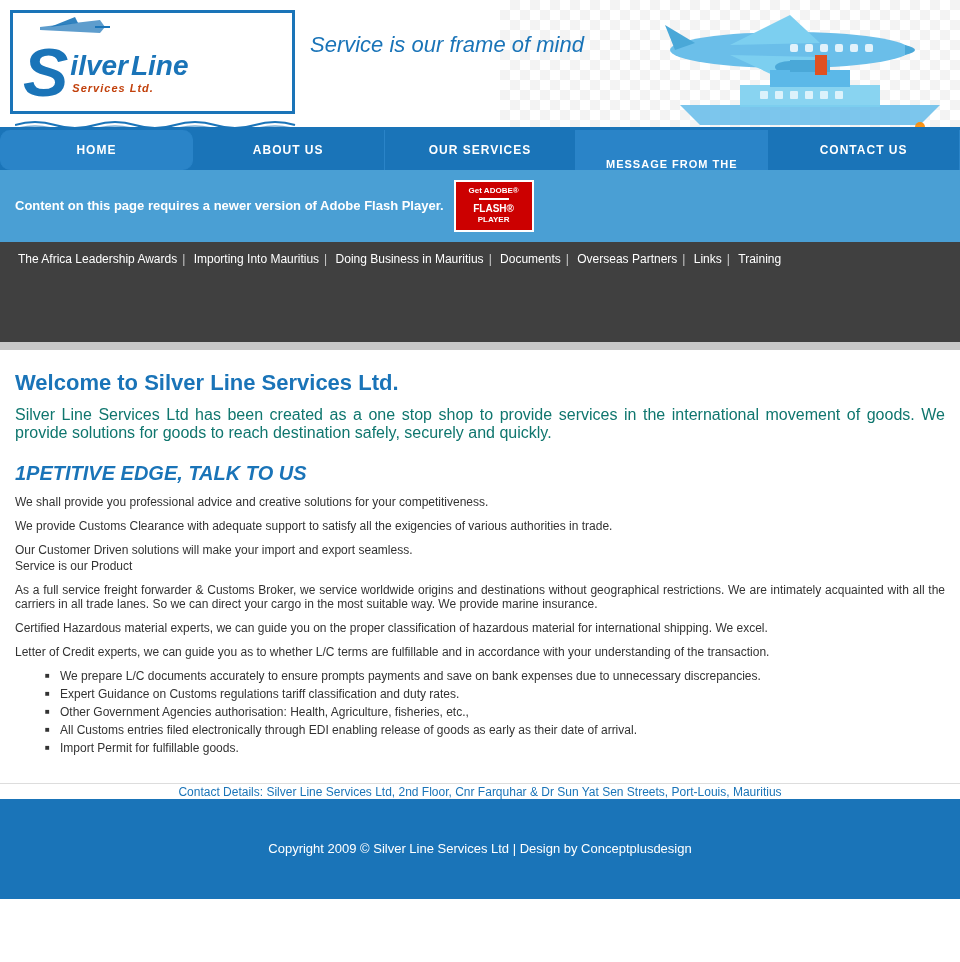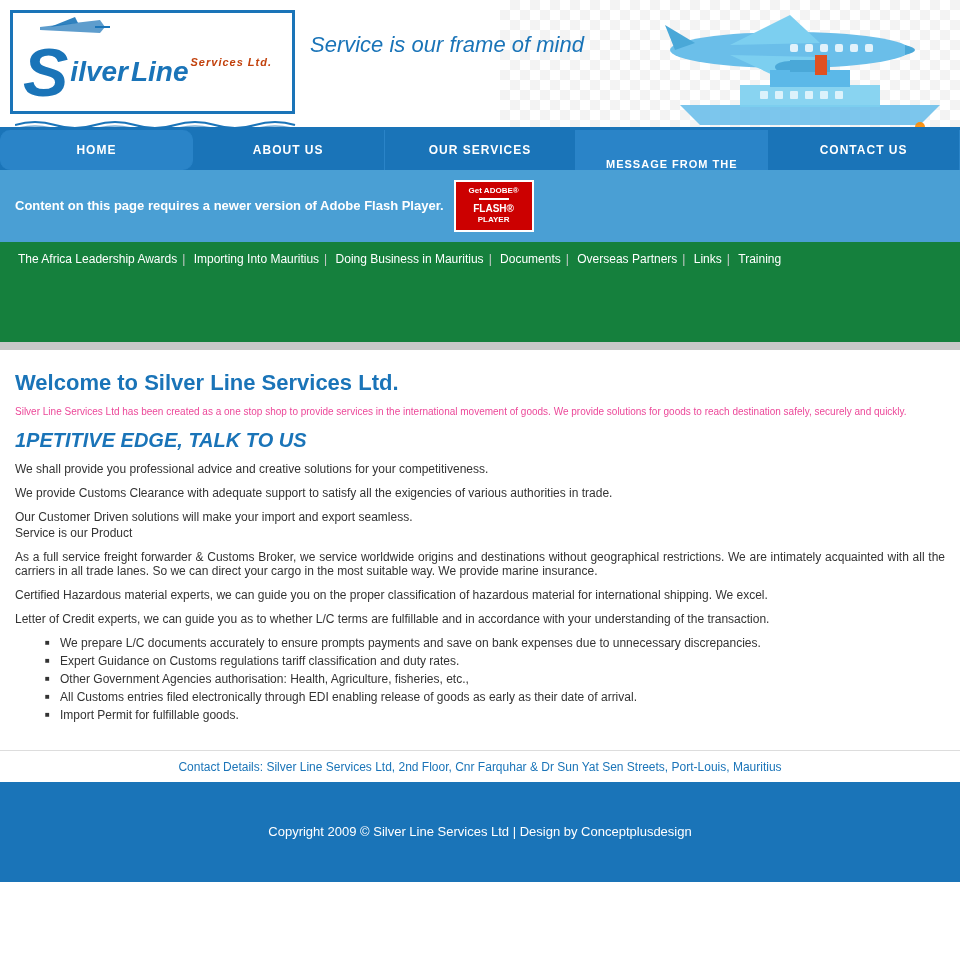--- a/index.html
+++ b/index.html
@@ -103,21 +103,21 @@
       text-align: center;
       line-height: 1.3;
     }
     #flash-icon .get-adobe { font-size: 8px; display: block; }
     #flash-icon .adobe-flash { font-size: 10px; font-weight: bold; display: block; }
     #flash-icon .player { font-size: 8px; display: block; }
 
     
     #sub-nav {
       width: 100%;
-      background: #15803d;
+      background: #404040;
       padding: 7px 15px;
       color: #fff;
       font-size: 12px;
       min-height: 100px;
       display: flex;
       align-items: flex-start;
       padding-top: 10px;
     }
     #sub-nav-links {
       color: #fff;
@@ -146,24 +146,24 @@
     #welcome-heading {
       font-size: 22px;
       font-weight: bold;
       color: #333;
       margin-bottom: 10px;
     }
     #welcome-heading span {
       color: #1a74b8;
     }
     #intro-para {
-      font-size: 10px;
-      color: #ec4899;
+      font-size: 16px;
+      color: #0f766e;
       text-align: justify;
-      margin-bottom: 12px;
+      margin-bottom: 20px;
     }
     #competitive-heading {
       font-size: 20px;
       font-weight: bold;
       font-style: italic;
       color: #1a74b8;
       margin-bottom: 10px;
     }
     .content-para {
       font-size: 12px;
@@ -188,21 +188,21 @@
       left: 0;
       color: #333;
       font-size: 8px;
       top: 2px;
     }
 
     
     #contact-strip {
       width: 100%;
       text-align: center;
-      padding: 8px;
+      padding: 0;
       background: #fff;
       border-top: 1px solid #ddd;
     }
     #contact-strip a {
       color: #1a74b8;
       font-size: 12px;
       text-decoration: none;
     }
 
     
@@ -244,21 +244,21 @@
     <div id="logo-box">
 
       <div style="position:absolute; top:5px; left:20px; z-index:2;">
         <svg width="80" height="25" viewBox="0 0 80 25">
           <polygon points="10,12 70,5 75,12 70,18 10,15" fill="#1a74b8" opacity="0.7"></polygon>
           <polygon points="20,12 45,2 48,8" fill="#1a74b8" opacity="0.9"></polygon>
           <line x1="65" y1="12" x2="80" y2="12" stroke="#1a74b8" stroke-width="2"></line>
         </svg>
       </div>
       <div id="logo-s" style="font-size:68px;font-weight:bold;color:#1a74b8;font-style:italic;line-height:1;margin-top:20px;">S</div>
-      <div style="display:flex;margin-top:20px;">
+      <div style="display:flex;flex-direction:column;margin-top:20px;">
         <div style="display:flex;align-items:baseline;">
           <span style="font-size:28px;color:#1a74b8;font-style:italic;font-weight:bold;">ilver</span>
           <span style="font-size:28px;color:#1a74b8;font-style:italic;font-weight:bold;margin-left:3px;">Line</span>
         </div>
         <div style="font-size:11px;color:#c2410c;font-style:italic;font-weight:bold;margin-left:2px;letter-spacing:1px;">Services Ltd.</div>
       </div>
     </div>
 
     <div style="margin-top:3px;padding-left:5px;">
       <svg width="285" height="15" viewBox="0 0 285 15">

